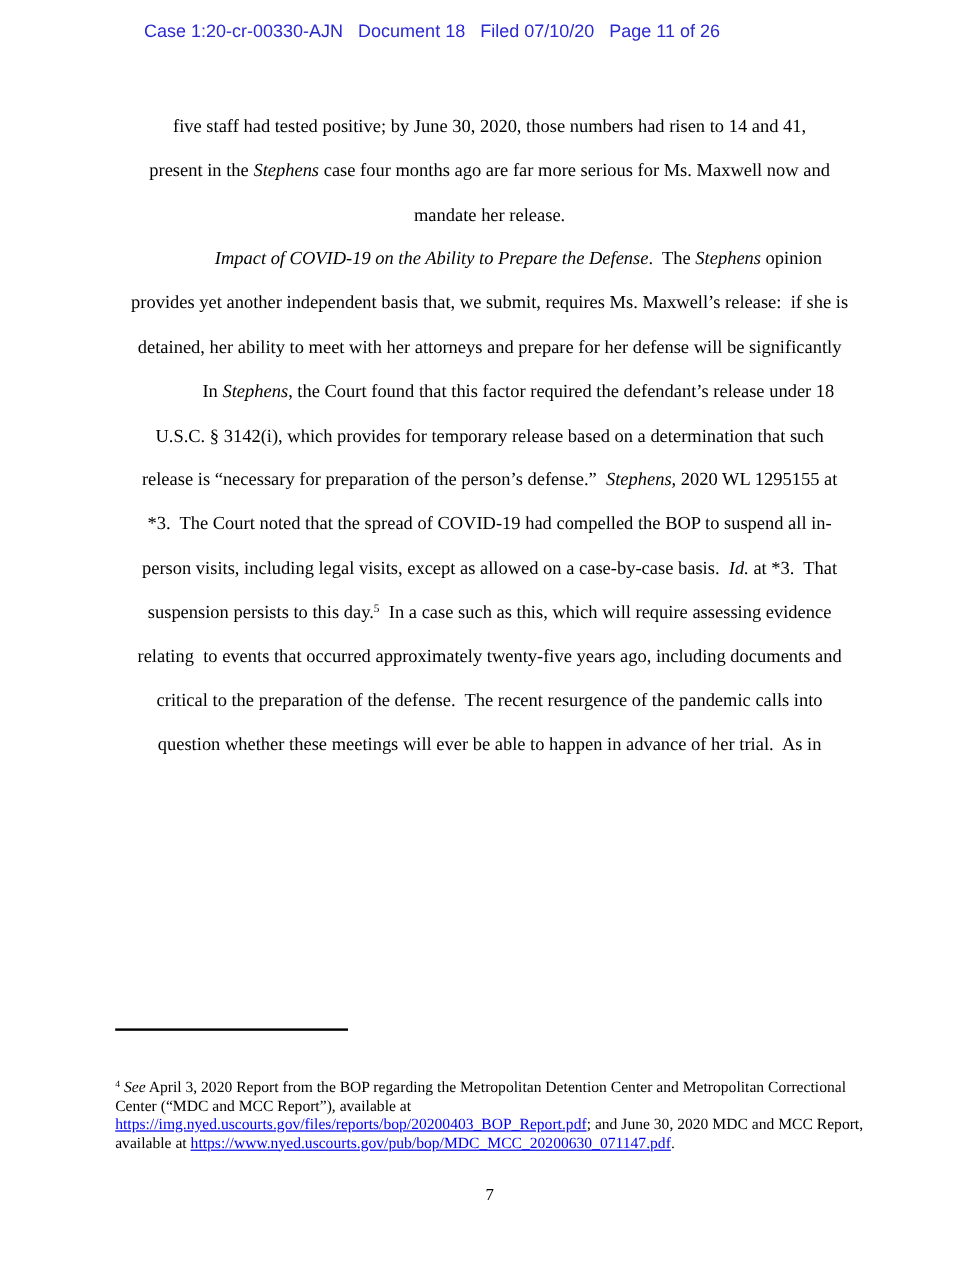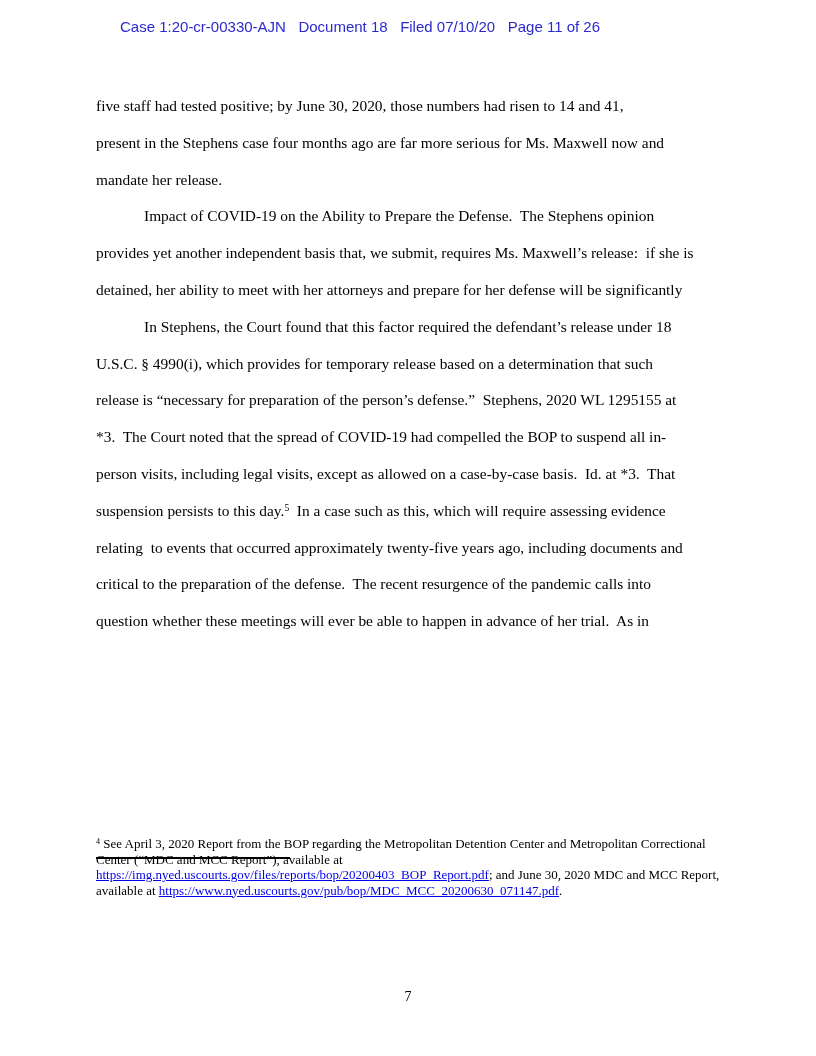--- a/index.html
+++ b/index.html
@@ -30,44 +30,44 @@
     white-space: pre;
   }
   .body-text {
     position: absolute;
     top: 88px;
     left: 96px;
     width: 624px;
     font-size: 15.4px;
     line-height: 36.8px;
   }
-  .body-line { white-space: pre; }
+  .body-line { white-space: pre; text-align: center; }
   .body-line.indent { padding-left: 48px; }
-  .i { }
+  .i { font-style: italic; }
   .sup {
     font-size: 0.62em;
     position: relative;
     top: -0.5em;
     line-height: 0;
   }
   .link {
     color: var(--link-blue);
     text-decoration: underline;
     cursor: pointer;
   }
   .footnote-separator {
     position: absolute;
     top: 857px;
     left: 96px;
     width: 194px;
     border-top: 2px solid #000000;
   }
   .footnotes {
     position: absolute;
-    top: 836px;
+    top: 898px;
     left: 96px;
     width: 624px;
     font-size: 13px;
     line-height: 15.5px;
   }
   .footnote { white-space: pre-wrap; margin-bottom: 8.5px; }
   .page-number {
     position: absolute;
     top: 989px;
     left: 0;
@@ -84,21 +84,21 @@
   <div class="stamp-header">Case 1:20-cr-00330-AJN   Document 18   Filed 07/10/20   Page 11 of 26</div>
 
   <div class="body-text">
       <div class="body-line"><span>five staff had tested positive; by June 30, 2020, those numbers had risen to 14 and 41,</span></div>
       <div class="body-line"><span>present in the </span><span class="i">Stephens</span><span> case four months ago are far more serious for Ms. Maxwell now and</span></div>
       <div class="body-line"><span>mandate her release.</span></div>
       <div class="body-line indent"><span class="i">Impact of COVID-19 on the Ability to Prepare the Defense</span><span>.  The </span><span class="i">Stephens</span><span> opinion</span></div>
       <div class="body-line"><span>provides yet another independent basis that, we submit, requires Ms. Maxwell’s release:  if she is</span></div>
       <div class="body-line"><span>detained, her ability to meet with her attorneys and prepare for her defense will be significantly</span></div>
       <div class="body-line indent"><span>In </span><span class="i">Stephens</span><span>, the Court found that this factor required the defendant’s release under 18</span></div>
-      <div class="body-line"><span>U.S.C. § 4990(i), which provides for temporary release based on a determination that such</span></div>
+      <div class="body-line"><span>U.S.C. § 3142(i), which provides for temporary release based on a determination that such</span></div>
       <div class="body-line"><span>release is “necessary for preparation of the person’s defense.”  </span><span class="i">Stephens,</span><span> 2020 WL 1295155 at</span></div>
       <div class="body-line"><span>*3.  The Court noted that the spread of COVID-19 had compelled the BOP to suspend all in-</span></div>
       <div class="body-line"><span>person visits, including legal visits, except as allowed on a case-by-case basis.  </span><span class="i">Id.</span><span> at *3.  That</span></div>
       <div class="body-line"><span>suspension persists to this day.</span><span class="sup">5</span><span>  In a case such as this, which will require assessing evidence</span></div>
       <div class="body-line"><span>relating  to events that occurred approximately twenty-five years ago, including documents and</span></div>
       <div class="body-line"><span>critical to the preparation of the defense.  The recent resurgence of the pandemic calls into</span></div>
       <div class="body-line"><span>question whether these meetings will ever be able to happen in advance of her trial.  As in</span></div>
     </div>
 
   <div class="footnote-separator"></div>

